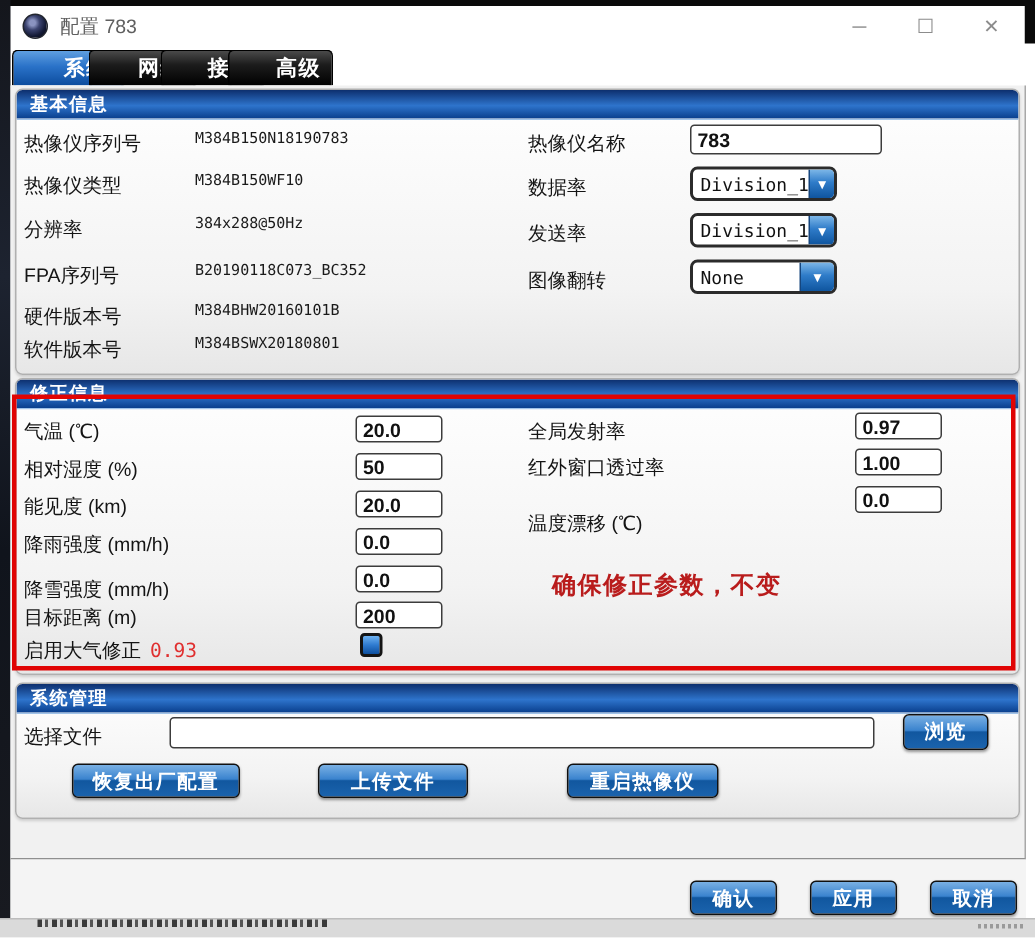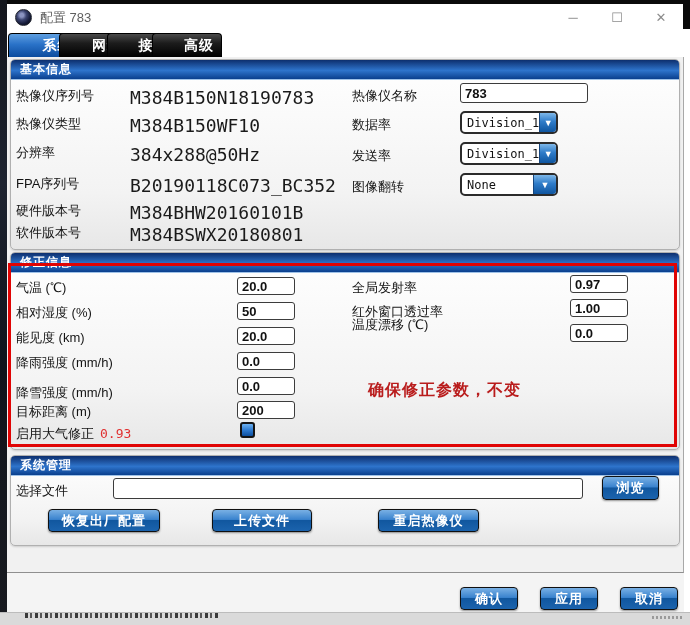--- a/index.html
+++ b/index.html
@@ -43,21 +43,21 @@
 
   
   .group{background:linear-gradient(180deg,#ffffff 0%,#f3f3f3 70%,#e7e7e7 100%);
     border:1px solid #b0b0b0;border-radius:5px;box-shadow:0 1px 2px rgba(0,0,0,.15);}
   .group-header{position:absolute;left:0;top:0;right:0;height:19px;border-radius:4px 4px 0 0;
     background:linear-gradient(180deg,#0d2f6e 0%,#2e74cc 55%,#0a3f8d 100%);
     color:#ffffff;font-size:12px;font-weight:bold;display:flex;align-items:center;padding-left:9px;
     border-bottom:1px solid #9fc2e8;letter-spacing:1px;}
 
   .flabel{position:absolute;font-size:13px;color:#141414;white-space:nowrap;}
-  .fvalue{position:absolute;font-size:18px;color:#1a1a1a;font-family:"DejaVu Sans Mono",monospace;white-space:nowrap;}
+  .fvalue{position:absolute;font-size:10px;color:#1a1a1a;font-family:"DejaVu Sans Mono",monospace;white-space:nowrap;}
 
   .text-input{position:absolute;box-sizing:border-box;border:1px solid #3c3c3c;border-radius:3px;
     background:#ffffff;font-family:"Liberation Sans",sans-serif;font-size:13px;font-weight:bold;
     color:#111;padding:0 4px;outline:none;}
 
   
   .combo{position:absolute;height:23px;box-sizing:border-box;border:2px solid #2b2b2b;border-radius:5px;
     background:#ffffff;display:flex;overflow:hidden;}
   .combo-field{flex:1;display:flex;align-items:center;padding-left:5px;
     font-family:"DejaVu Sans Mono",monospace;font-size:12px;color:#111;}
@@ -178,21 +178,21 @@
   <span>启用大气修正</span><span class="red-val">0.93</span>
 </div>
 <div class="chk" style="left:240px;top:422px;"></div>
 
 <div class="flabel" style="left:352px;top:279px;">全局发射率</div>
 <input class="text-input" style="left: 570px; top: 275px; width: 58px; height: 18px;" value="0.97">
 
 <div class="flabel" style="left:352px;top:303px;">红外窗口透过率</div>
 <input class="text-input" style="left: 570px; top: 299px; width: 58px; height: 18px;" value="1.00">
 
-<div class="flabel" style="left:352px;top:316px;">温度漂移 (℃)</div>
+<div class="flabel" style="left:352px;top:340px;">温度漂移 (℃)</div>
 <input class="text-input" style="left: 570px; top: 324px; width: 58px; height: 18px;" value="0.0">
 
 <div class="red-rect"></div>
 <div class="red-note">确保修正参数，不变</div>
 
 <div class="abs group" style="left:10px;top:455px;width:668px;height:89px;">
   <div class="group-header">系统管理</div>
 </div>
 
 <div class="flabel" style="left:16px;top:482px;">选择文件</div>

